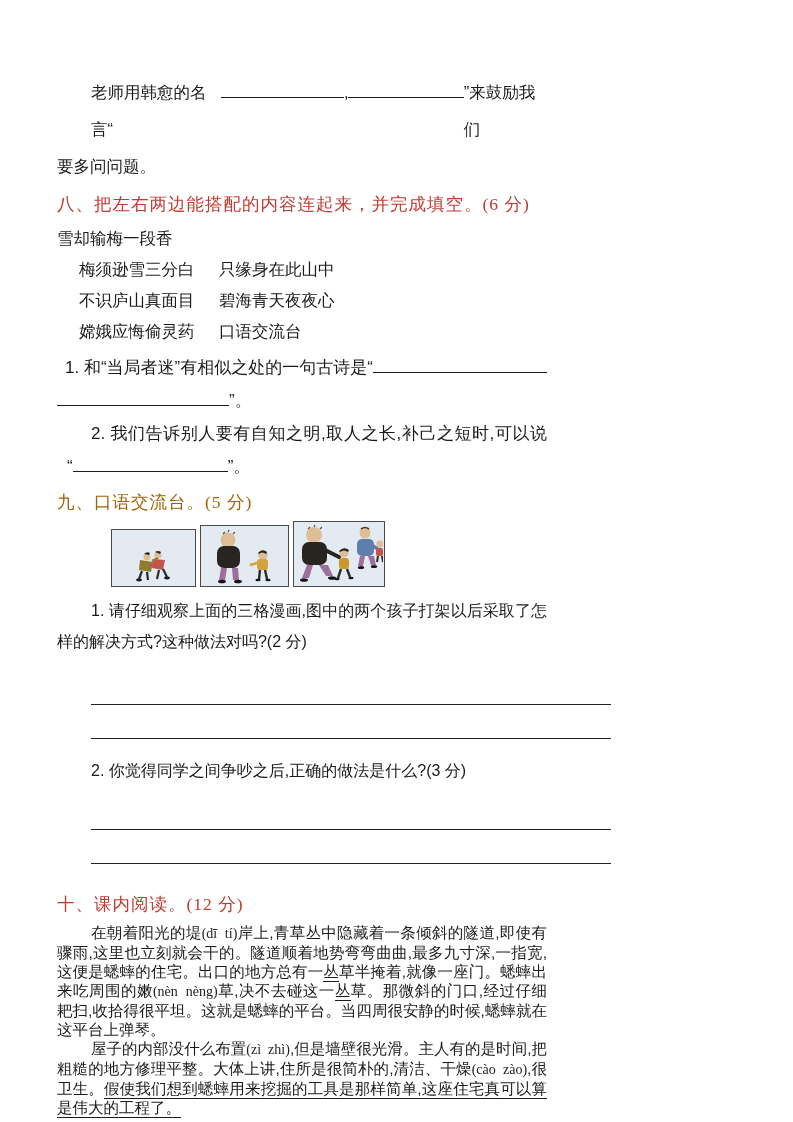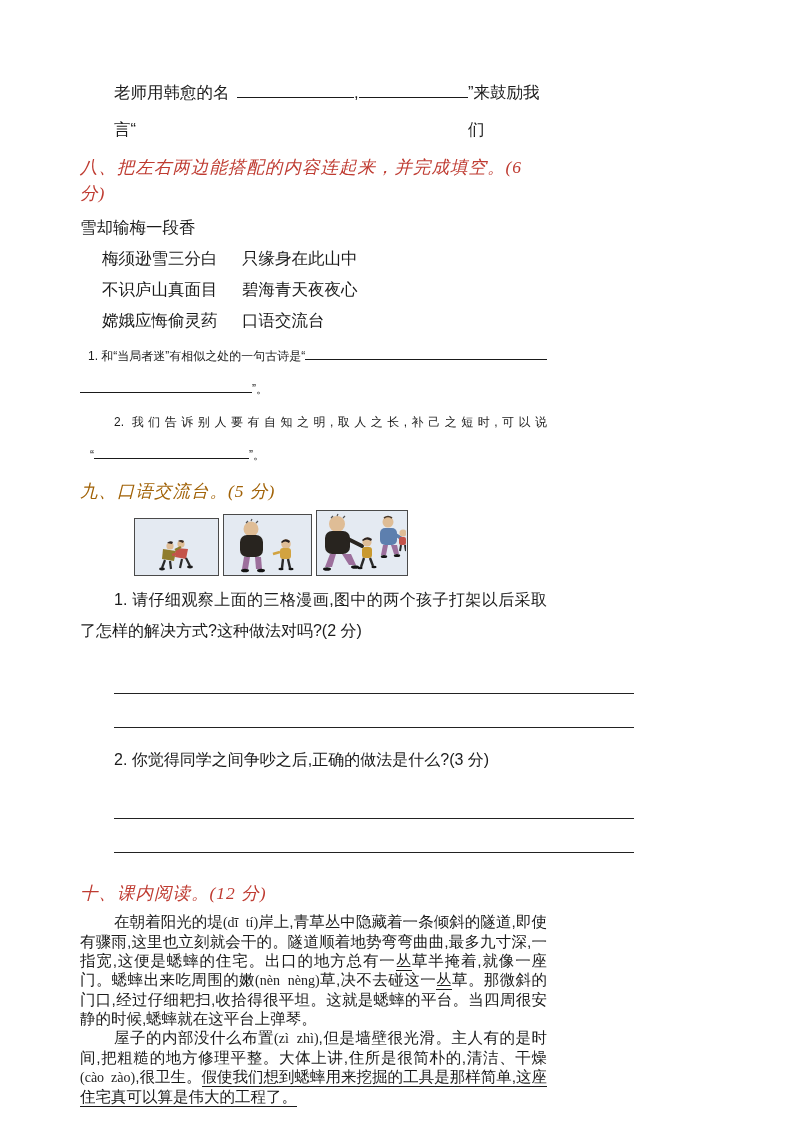--- a/index.html
+++ b/index.html
@@ -2,32 +2,32 @@
 <html><head>
 <meta charset="utf-8">
 <style>
   html,body{margin:0;padding:0;background:#fff;}
   body{
     width:793px;height:1122px;
     font-family:"Liberation Sans","DejaVu Sans",sans-serif;
     color:#1a1a1a;
     -webkit-font-smoothing:antialiased;
   }
-  .page{box-sizing:border-box;width:645px;height:1122px;padding:74px 98px 0 80px;overflow:hidden;border-radius:19px;}
+  .page{box-sizing:border-box;width:645px;height:1122px;padding:74px 98px 0 57px;overflow:hidden;border-radius:19px;}
 
   
   .line{font-size:16.5px;line-height:37px;}
   .indent2{padding-left:34px;}
-  .qline{font-size:12px;line-height:33px;}
+  .qline{font-size:17px;line-height:33px;}
   .q-par{font-size:16px;line-height:31px;text-align:justify;text-indent:34px;}
 
   
   .sec-head{
     font-family:"Liberation Serif","DejaVu Serif",serif;
-    font-size:17.5px;line-height:26px;font-weight:400;letter-spacing:1px;font-style:italic;
+    font-size:17.5px;line-height:26px;font-weight:400;letter-spacing:1px;
   }
 
   
   .blank{display:inline-block;border-bottom:1.6px solid #1a1a1a;height:15px;vertical-align:baseline;}
   .blank.grow{flex:1 1 auto;}
   .flexline{display:flex;align-items:baseline;}
 
   
   .answer-line{margin-left:34px;width:520px;height:33px;border-bottom:1.6px solid #222;}
 
@@ -56,20 +56,21 @@
 
 <div class="page">
 
   <div class="line flexline indent2">
     <span>老师用韩愈的名言“</span>
       <span class="blank" style="width:130px"></span>
       <span>,</span>
       <span class="blank" style="width:122px"></span>
       <span>”来鼓励我们</span>
   </div>
+  <div class="line">要多问问题。</div>
 
   <div class="sec-head mt6" style="color:#bf3b31;">八、把左右两边能搭配的内容连起来，并完成填空。(6 分)</div>
 
   <div class="match">
     <div class="match-row">
       <span class="match-right">雪却输梅一段香</span>
     </div>
     <div class="match-row">
       <span class="match-left">梅须逊雪三分白</span>
       <span class="match-right">只缘身在此山中</span>

